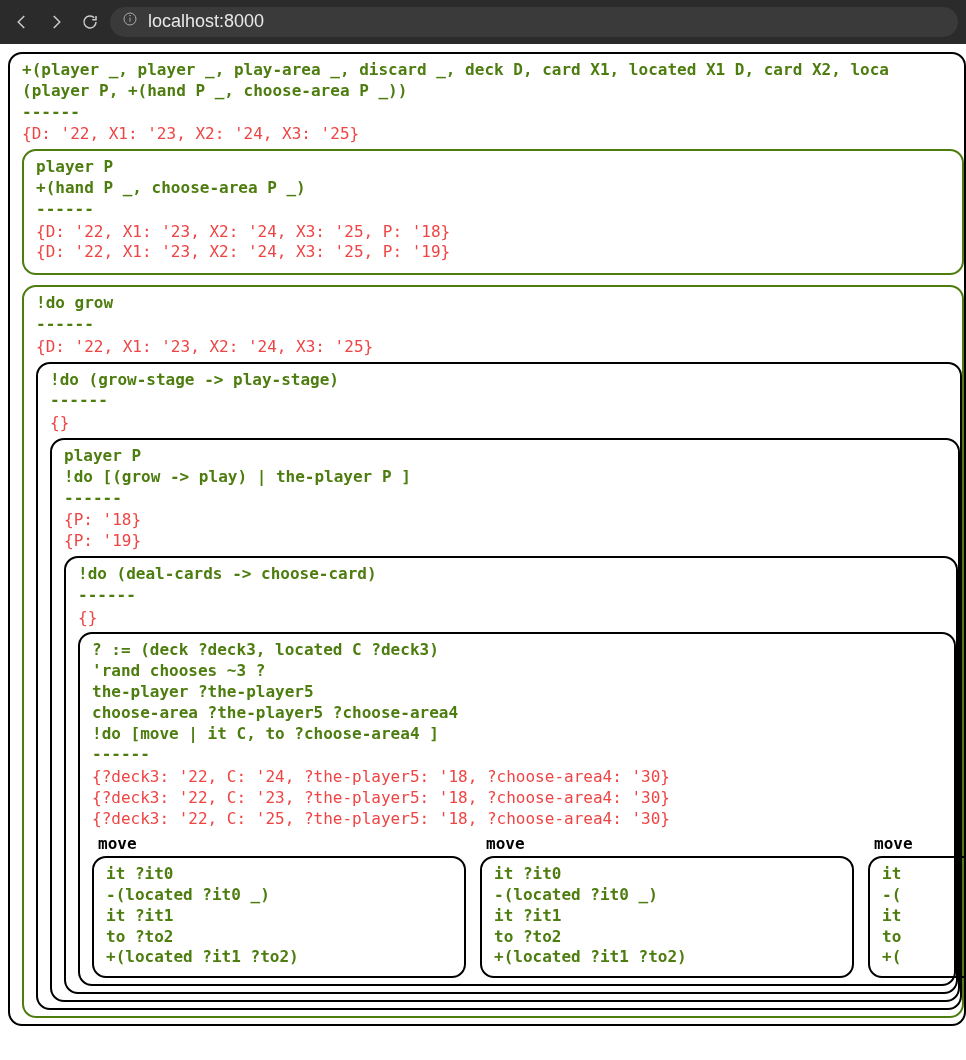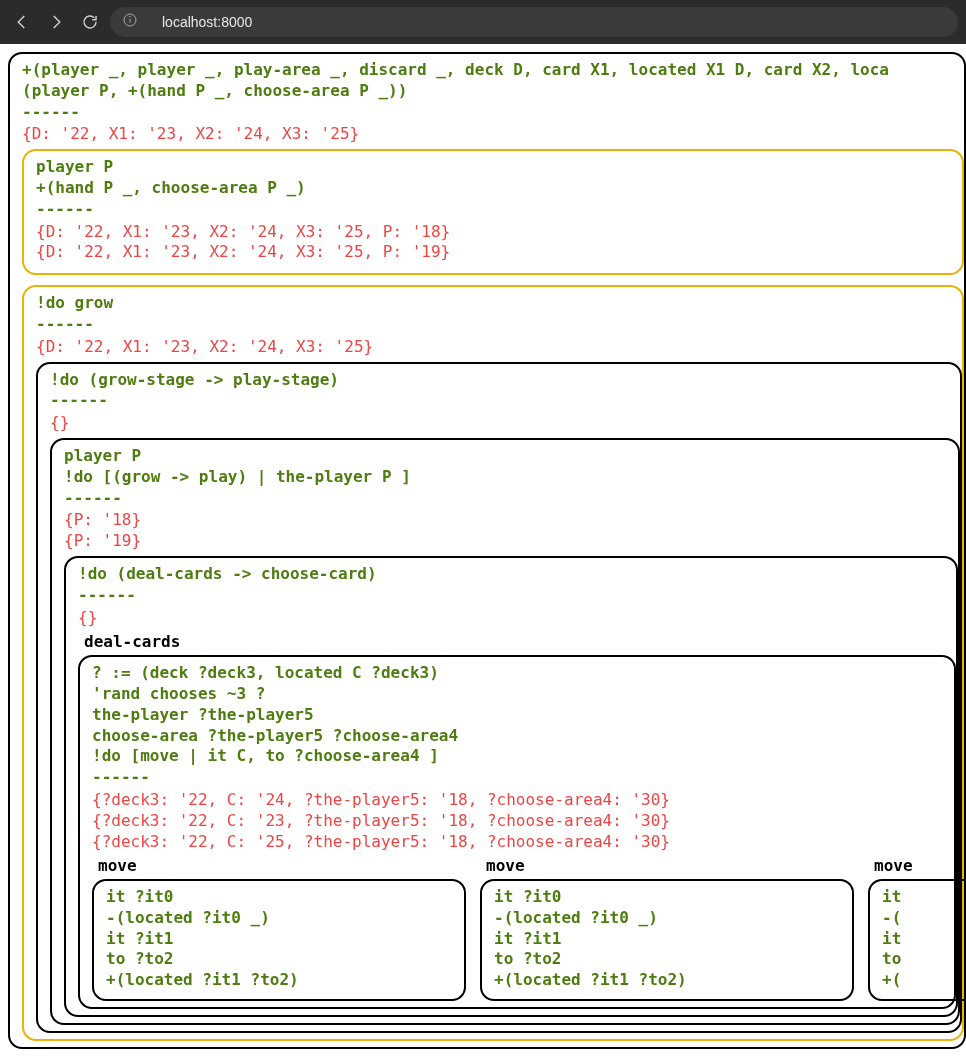--- a/index.html
+++ b/index.html
@@ -38,24 +38,24 @@
   .chrome .nav-btn svg polyline,
   .chrome .nav-btn svg circle { stroke: #ccc; stroke-width: 2; fill: none; }
   .addr {
     flex: 1;
     background: #3a3a3a;
     border-radius: 18px;
     height: 30px;
     display: flex;
     align-items: center;
     padding: 0 12px;
-    gap: 24px;
+    gap: 10px;
     color: #e8e8e8;
     font-family: -apple-system, BlinkMacSystemFont, "Segoe UI", sans-serif;
-    font-size: 14px;
+    font-size: 18px;
   }
   .addr .site-icon svg { width: 16px; height: 16px; }
   .addr .site-icon svg circle,
   .addr .site-icon svg line { stroke: #aaa; stroke-width: 1.5; fill: none; }
 
   
   .page {
     padding: 8px 0 0 8px;
   }
 
@@ -91,21 +91,21 @@
   }
   .children > .rule + .rule,
   .children > .inner-box + .inner-box,
   .children > .inner-box + .rule,
   .children > .rule + .inner-box {
     margin-top: 10px;
   }
 
   
   .inner-box {
-    border: 2px solid #eab308;
+    border: 2px solid #4d7c0f;
     border-radius: 14px;
     padding: 6px 0 6px 12px;
   }
 
   
   .move-row {
     display: flex;
     gap: 14px;
     margin-top: 4px;
   }
@@ -191,21 +191,20 @@
 
                         <div class="rule">
                           <div class="rule-box">
                             <div class="rule-body">!do (deal-cards -&gt; choose-card)
 ------</div>
                             <div class="rule-state">{}</div>
 
                             <div class="children">
 
                               <div class="rule">
-                                <div class="rule-title">deal-cards</div>
                                 <div class="rule-box">
                                   <div class="rule-body">? := (deck ?deck3, located C ?deck3)
 'rand chooses ~3 ?
 the-player ?the-player5
 choose-area ?the-player5 ?choose-area4
 !do [move | it C, to ?choose-area4 ]
 ------</div>
                                   <div class="rule-state">{?deck3: '22, C: '24, ?the-player5: '18, ?choose-area4: '30}
 {?deck3: '22, C: '23, ?the-player5: '18, ?choose-area4: '30}
 {?deck3: '22, C: '25, ?the-player5: '18, ?choose-area4: '30}</div>

